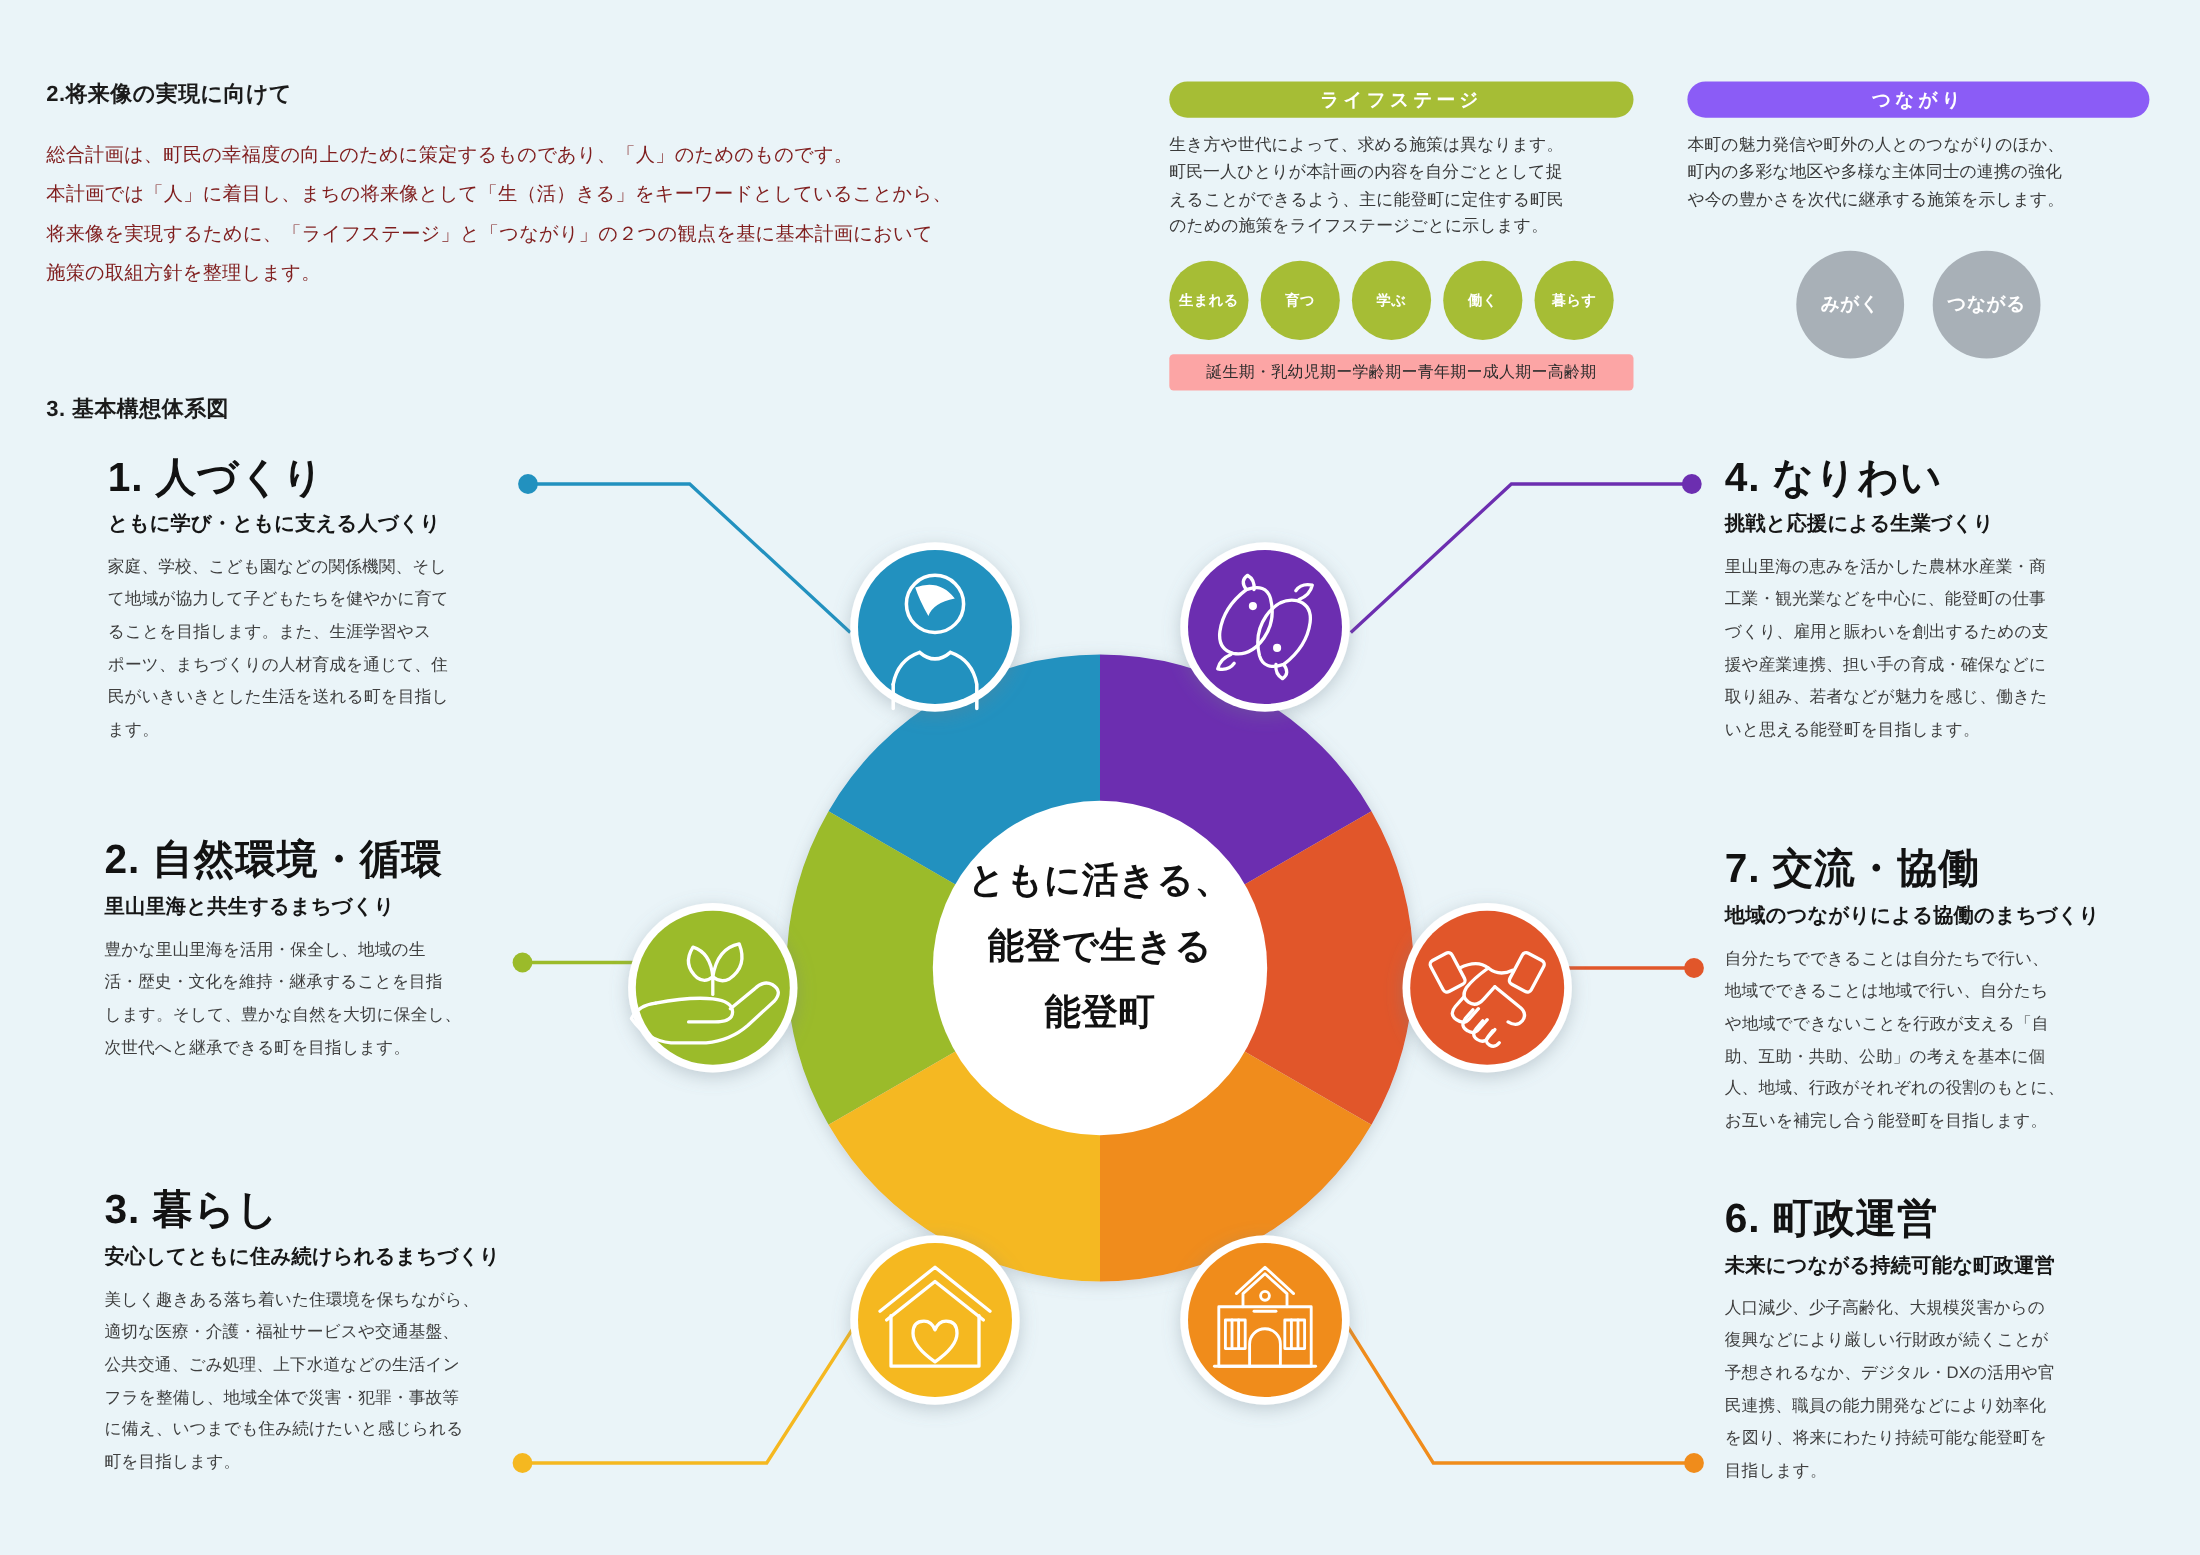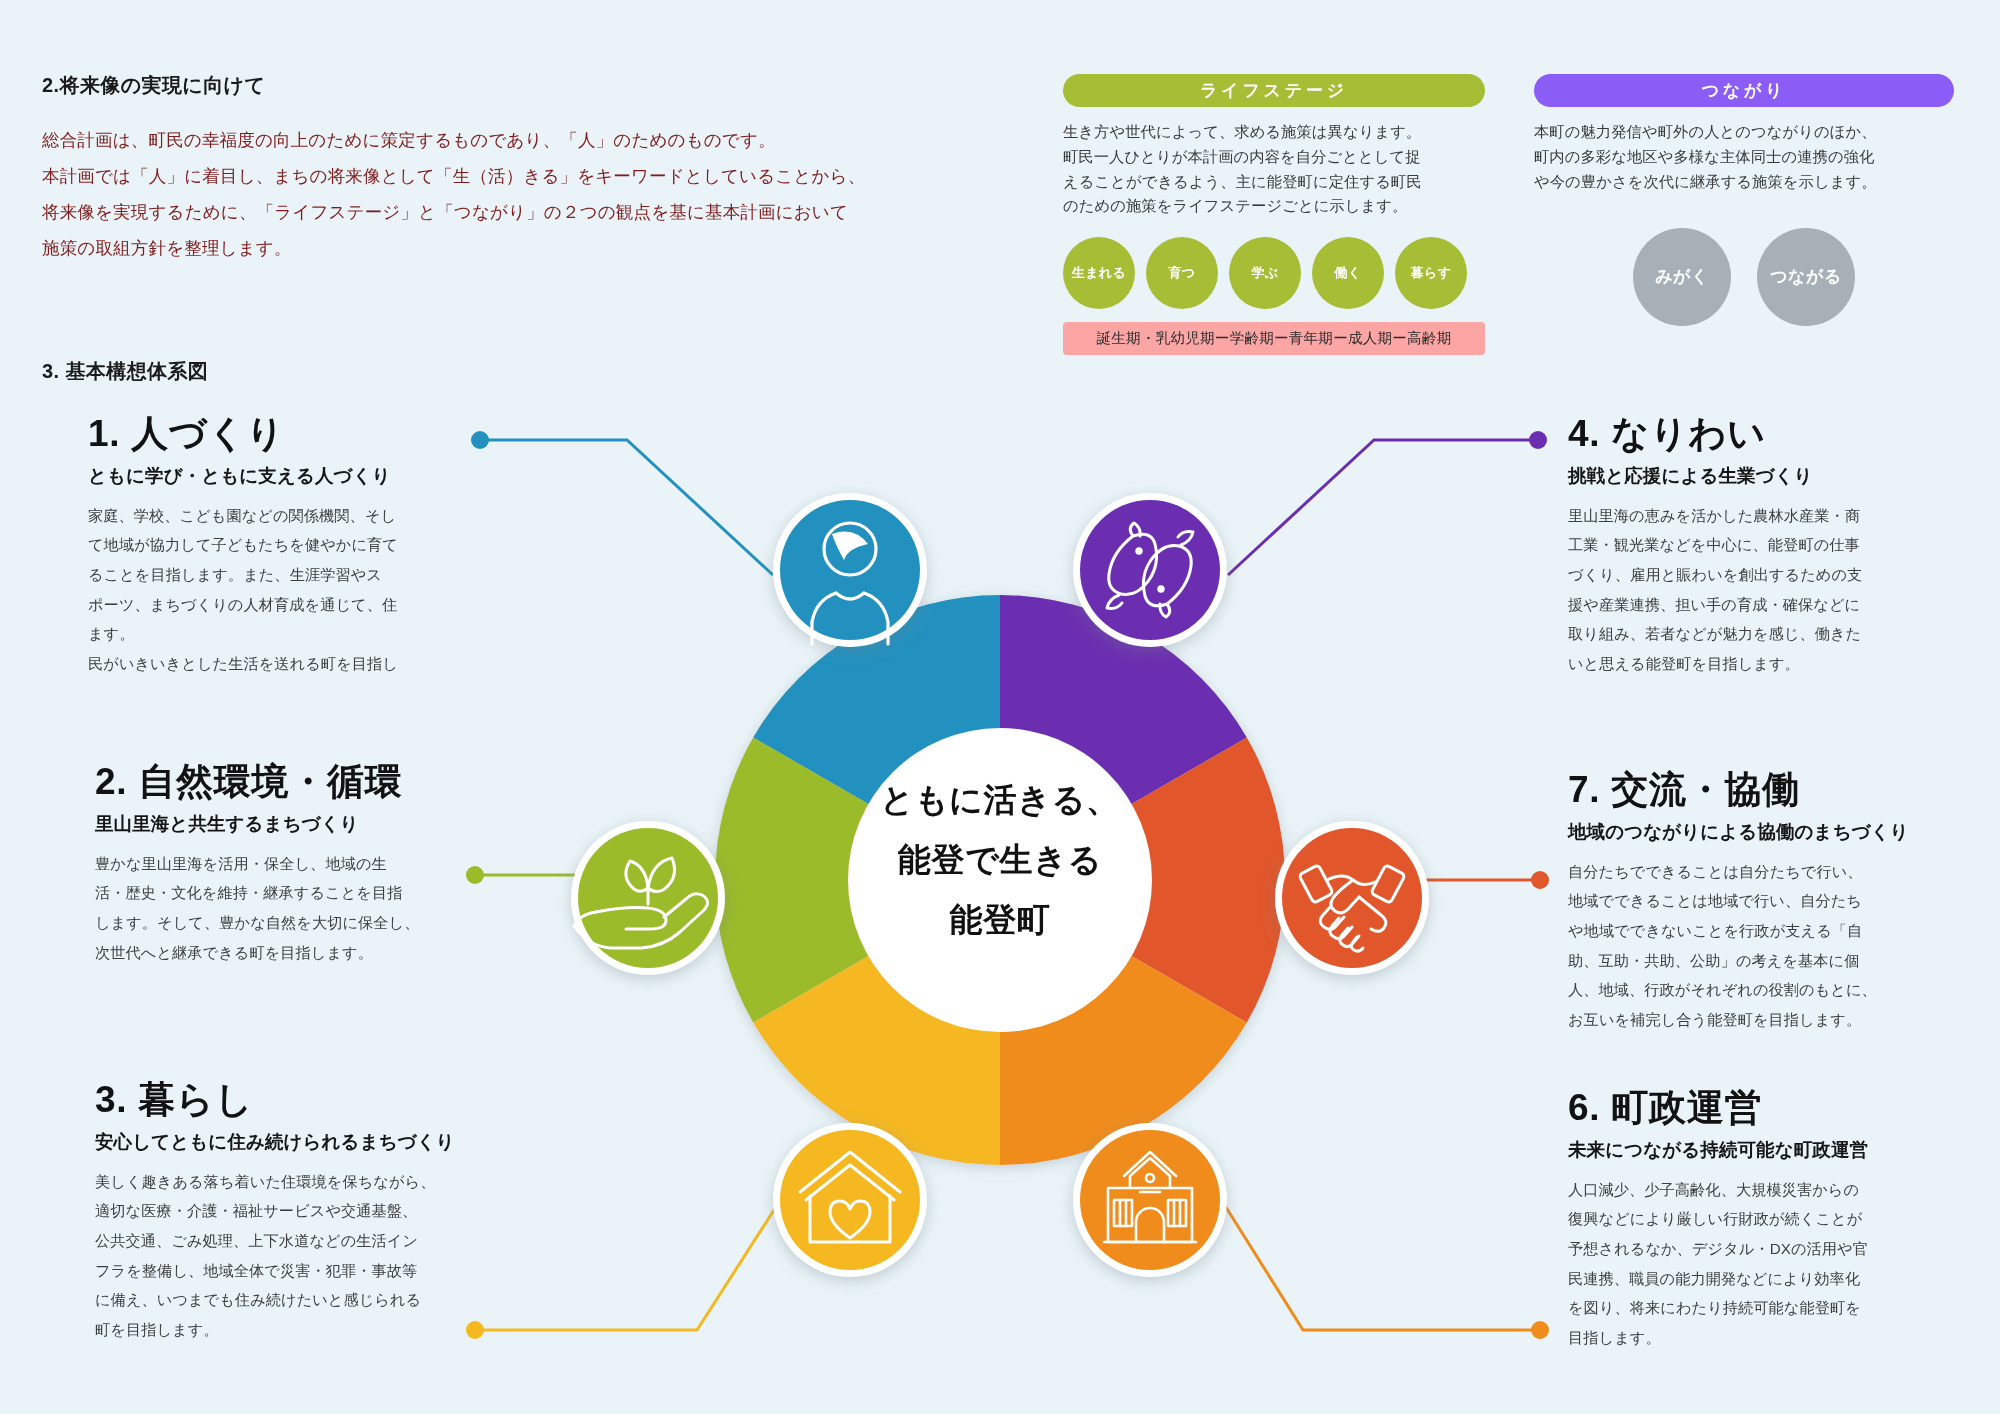--- a/index.html
+++ b/index.html
@@ -47,21 +47,21 @@
   }
 
   
   .item{position:absolute;width:392px;}
   .item-num{font-size:37px;font-weight:bold;color:#121212;letter-spacing:.02em;line-height:1.18;}
   .item-sub{font-size:18.5px;font-weight:bold;color:#161616;margin-top:7px;letter-spacing:.005em;white-space:nowrap;}
   .item-body{font-size:15.2px;line-height:1.95;color:#3e3e3e;margin-top:13px;letter-spacing:.005em;}
   .item-body div{white-space:nowrap;}
   .item.right{text-align:left;}
 
-  #item1{left:88px;top:412px;}
+  #item1{left:98px;top:412px;}
   #item2{left:95px;top:760px;}
   #item3{left:95px;top:1078px;}
   #item4{left:1568px;top:412px;}
   #item5{left:1568px;top:768px;}
   #item6{left:1568px;top:1086px;}
 
   
   #diagram{position:absolute;left:0;top:0;width:2000px;height:1414px;pointer-events:none;}
 
   
@@ -252,22 +252,22 @@
 </div>
 
 <div class="item" id="item1">
   <div class="item-num">1. 人づくり</div>
   <div class="item-sub">ともに学び・ともに支える人づくり</div>
   <div class="item-body">
     <div>家庭、学校、こども園などの関係機関、そし</div>
     <div>て地域が協力して子どもたちを健やかに育て</div>
     <div>ることを目指します。また、生涯学習やス</div>
     <div>ポーツ、まちづくりの人材育成を通じて、住</div>
+    <div>民がいきいきとした生活を送れる町を目指し</div>
     <div>ます。</div>
-    <div>民がいきいきとした生活を送れる町を目指し</div>
   </div>
 </div>
 
 <div class="item" id="item2">
   <div class="item-num">2. 自然環境・循環</div>
   <div class="item-sub">里山里海と共生するまちづくり</div>
   <div class="item-body">
     <div>豊かな里山里海を活用・保全し、地域の生</div>
     <div>活・歴史・文化を維持・継承することを目指</div>
     <div>します。そして、豊かな自然を大切に保全し、</div>

